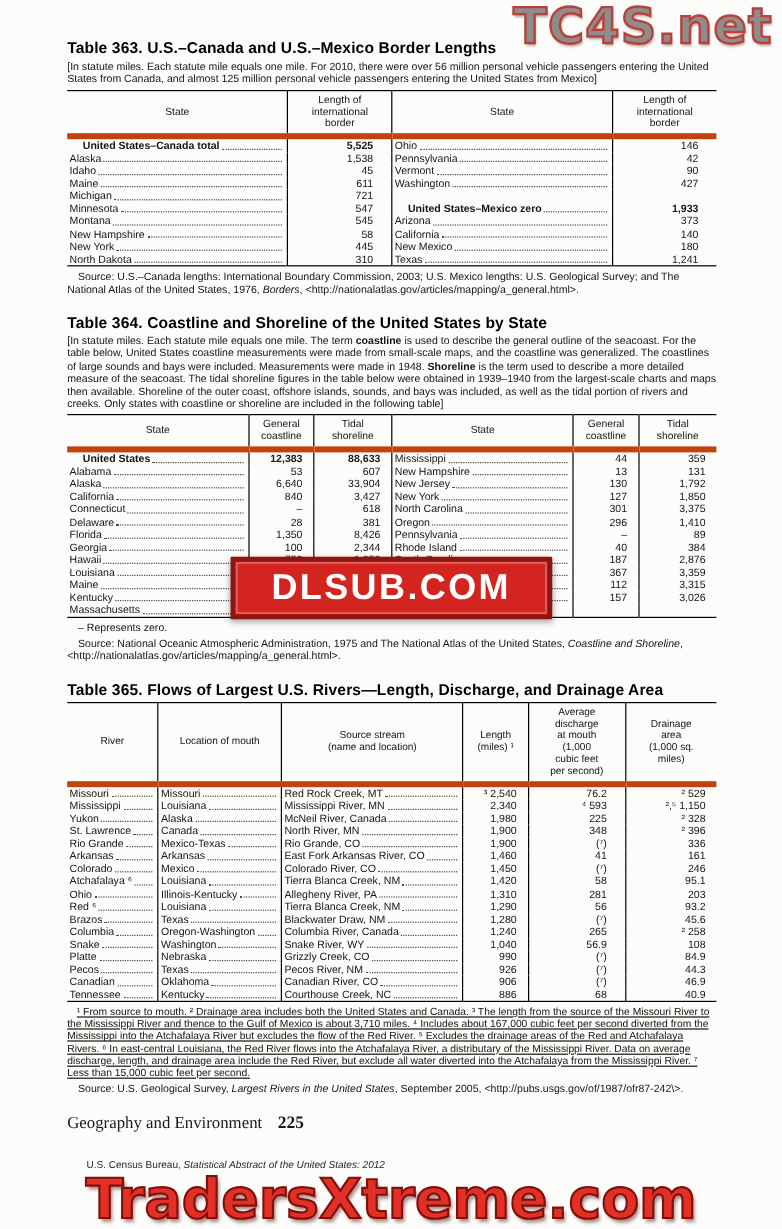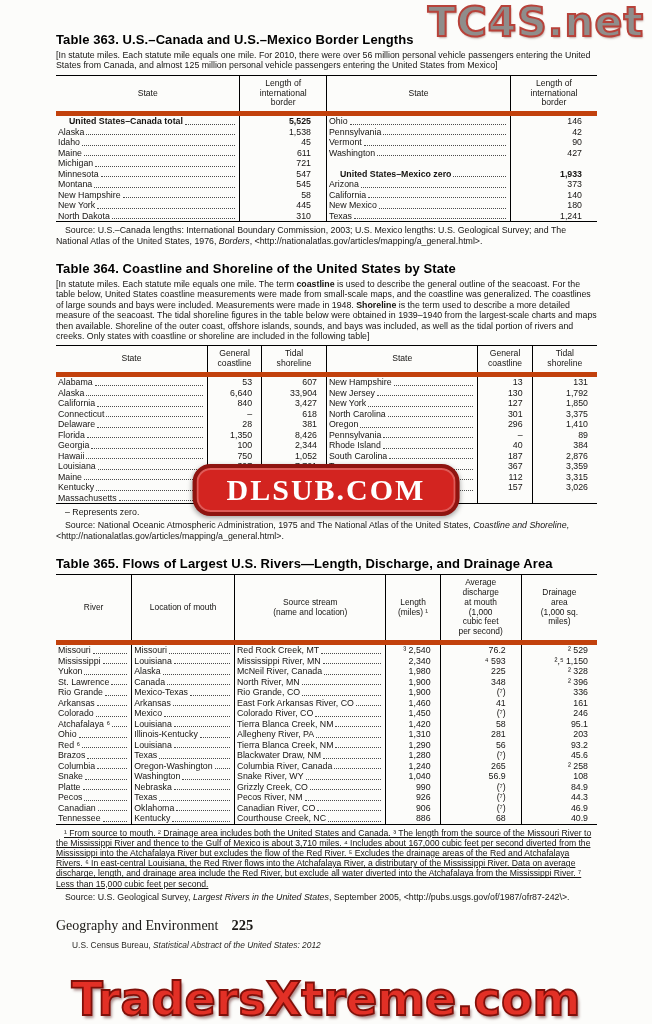--- a/index.html
+++ b/index.html
@@ -54,40 +54,40 @@
   
   .wm-top{
     position:absolute;top:-2px;right:8px;z-index:30;
     font-family:"DejaVu Sans",sans-serif;font-weight:800;font-size:41px;
     color:#8f8d8b;-webkit-text-stroke:2px #b8423a;
     text-shadow:1px 2px 2px rgba(80,20,10,.35);letter-spacing:1px;
   }
   .wm-mid{
     position:absolute;top:464px;left:50%;transform:translateX(-50%);z-index:30;
     background:#d32420;color:#fff;
-    font-family:Liberation Serif, serif;font-weight:800;font-size:30px;
-    padding:5px 30px;border:4px solid #8e1410;border-radius:18px;
+    font-family:Liberation Sans, sans-serif;font-weight:800;font-size:30px;
+    padding:5px 30px;border:4px solid #8e1410;border-radius:1px;
     letter-spacing:2px;box-shadow:0 2px 5px rgba(0,0,0,.35), inset 0 0 0 2px rgba(255,255,255,.25);
     white-space:nowrap;
   }
   .wm-bottom{
     position:absolute;bottom:-2px;left:50%;transform:translateX(-50%);z-index:30;
     font-family:"DejaVu Sans",sans-serif;font-weight:800;font-size:46px;
     color:#e23026;-webkit-text-stroke:1.8px #7f100a;
     text-shadow:2px 3px 3px rgba(70,0,0,.45), 0 0 1px #fff;
     white-space:nowrap;
   }
 
   
   .footer-right{
     font-family:"Liberation Serif","DejaVu Serif",serif;
     font-size:14px;margin-top:9px;color:#1b1916;
   }
   .footer-page{font-weight:bold;font-size:14.5px;margin-left:13px;}
-  .footer-credit{font-size:8.4px;margin-top:6px;color:#2a2824;padding-left:16px;}
+  .footer-credit{font-size:8.4px;margin-top:20px;color:#2a2824;padding-left:16px;}
 </style>
 </head>
 <body>
 
 <div class="page">
 
   <section class="tbl-section">
     <h2 class="tbl-title">Table 363. U.S.–Canada and U.S.–Mexico Border Lengths</h2>
     <p class="tbl-note">[In statute miles. Each statute mile equals one mile. For 2010, there were over 56 million personal vehicle passengers entering the United States from Canada, and almost 125 million personal vehicle passengers entering the United States from Mexico]</p>
     <table class="dtable t363">
@@ -297,20 +297,38 @@
 shoreline</th>
           <th class="vr">State</th>
           <th class="vr">General
 coastline</th>
           <th class="vr">Tidal
 shoreline</th>
         </tr>
       </thead>
       <tbody>
 
+      <tr>
+            <td class="cell total">
+              <div class="lf">
+                <span class="st">United States</span>
+                <span class="dots"></span>
+              </div>
+            </td>
+            <td class="num vr total">12,383</td>
+            <td class="num vr total">88,633</td>
+            <td class="cell vr">
+              <div class="lf">
+                <span class="st">Mississippi</span>
+                <span class="dots"></span>
+              </div>
+            </td>
+            <td class="num vr">44</td>
+            <td class="num vr">359</td>
+          </tr>
           <tr>
             <td class="cell">
               <div class="lf">
                 <span class="st">Alabama</span>
                 <span class="dots"></span>
               </div>
             </td>
             <td class="num vr">53</td>
             <td class="num vr">607</td>
             <td class="cell vr">

